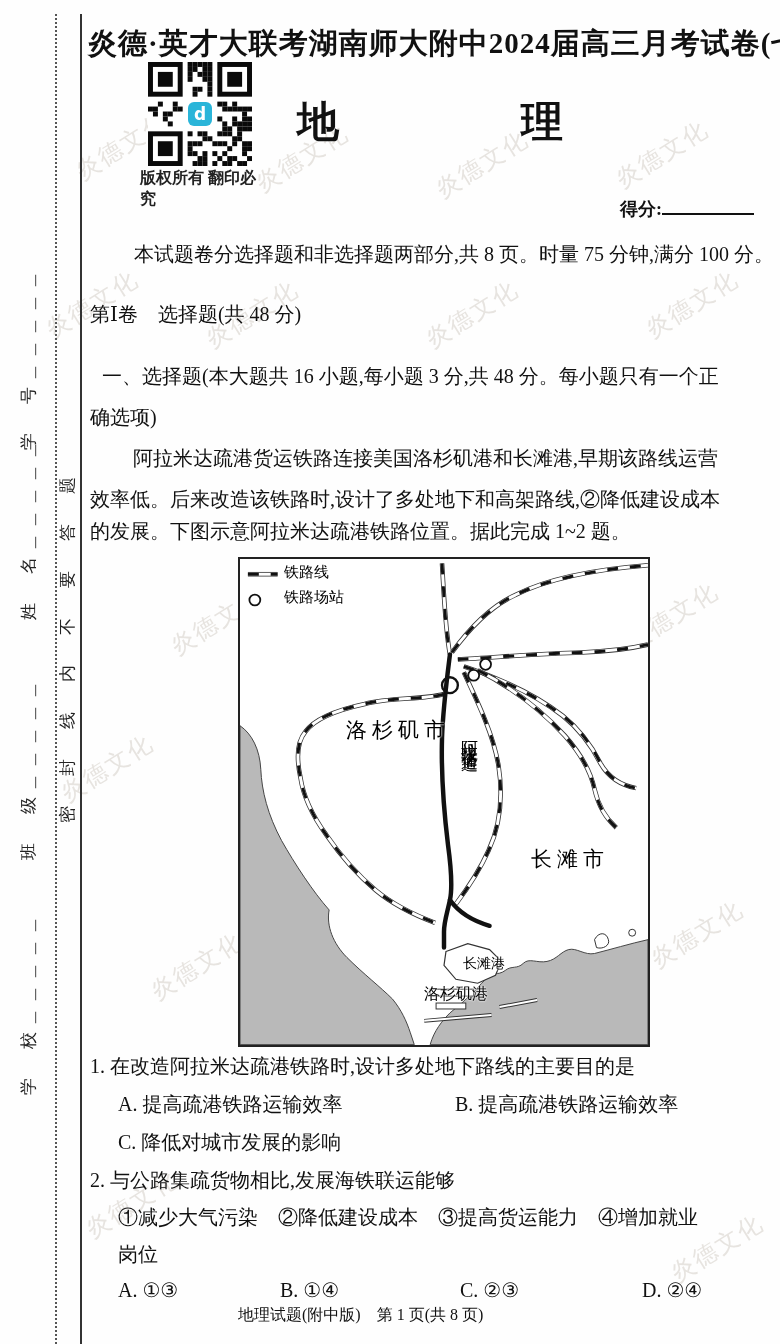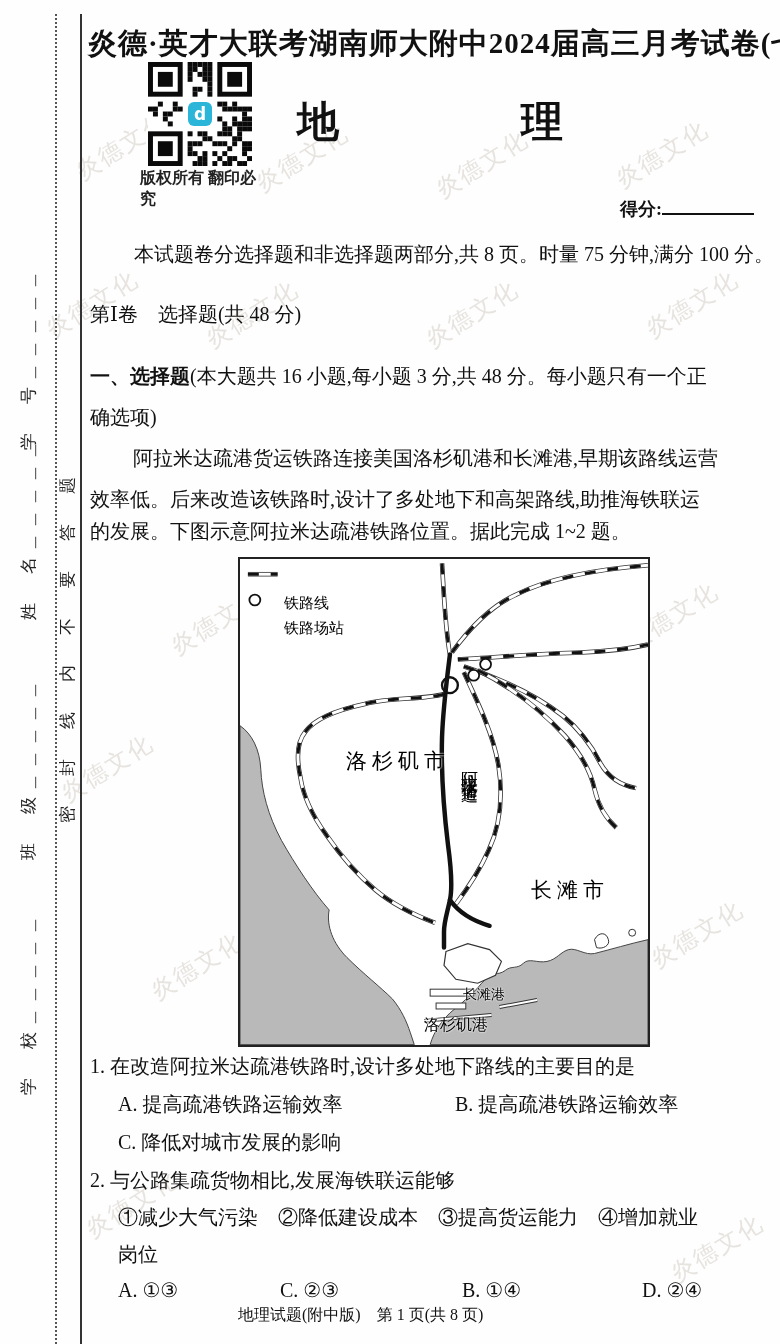--- a/index.html
+++ b/index.html
@@ -19,31 +19,31 @@
       white-space:nowrap;letter-spacing:1px;}
   .subject{left:90px;top:94px;width:680px;text-align:center;font-size:42px;font-weight:bold;
       letter-spacing:70px;text-indent:70px;}
   .qr-wrap{left:148px;top:62px;width:104px;}
   .qr-caption{left:140px;top:168px;width:120px;text-align:left;font-size:16px;font-weight:bold;color:#222;}
   .score{left:620px;top:197px;font-size:18px;font-weight:bold;}
   .score-blank{display:inline-block;width:92px;border-bottom:2px solid #111;height:16px;}
   
   .line{position:absolute;left:90px;width:684px;font-size:20px;line-height:26px;white-space:nowrap;}
   .sec-title{left:90px;top:301px;width:684px;text-align:left;font-size:20px;font-weight:normal;}
-  .b{font-weight:bold;}
+  .b{font-weight:normal;margin-left:12px;}
   .opt-row{display:flex;}
   .opt-row span{white-space:nowrap;}
   
   #map{left:238px;top:557px;width:412px;height:490px;border:2px solid #222;box-sizing:border-box;background:#fff;}
   #map svg{position:absolute;left:0;top:0;}
   .rail-case{fill:none;stroke:#333;stroke-width:4.6;}
   .rail-white{fill:none;stroke:#fff;stroke-width:3;}
   .rail-dash{fill:none;stroke:#111;stroke-width:3;stroke-dasharray:11 12;}
   .corridor{fill:none;stroke:#111;stroke-width:4.5;stroke-linecap:round;}
-  .map-label{position:absolute;white-space:nowrap;color:#000;text-shadow:0 0 2px #fff,0 0 2px #fff;margin-top:31px;}
+  .map-label{position:absolute;white-space:nowrap;color:#000;text-shadow:0 0 2px #fff,0 0 2px #fff;}
   .legend-label{font-size:15px;}
   .wm{position:absolute;font-size:24px;color:#e7e4e0;transform:rotate(-32deg);
       letter-spacing:2px;white-space:nowrap;pointer-events:none;}
   .footer{left:238px;top:1305px;font-size:16px;white-space:nowrap;}
 </style>
 </head>
 <body>
 
 <div id="page">
 
@@ -204,21 +204,21 @@
   </div>
 
   <div class="line" style="top:241px;padding-left:44px">本试题卷分选择题和非选择题两部分,共 8 页。时量 75 分钟,满分 100 分。</div>
 
   <div class="abs sec-title">第Ⅰ卷　选择题(共 48 分)</div>
 
   <div class="line" style="top:363px"><span class="b">一、选择题</span><span>(本大题共 16 小题,每小题 3 分,共 48 分。每小题只有一个正</span></div>
   <div class="line" style="top:404px">确选项)</div>
 
   <div class="line" style="top:445px;padding-left:43px">阿拉米达疏港货运铁路连接美国洛杉矶港和长滩港,早期该路线运营</div>
-  <div class="line" style="top:486px">效率低。后来改造该铁路时,设计了多处地下和高架路线,助推海铁联运</div>
+  <div class="line" style="top:486px">效率低。后来改造该铁路时,设计了多处地下和高架路线,②降低建设成本</div>
   <div class="line" style="top:518px">的发展。下图示意阿拉米达疏港铁路位置。据此完成 1~2 题。</div>
 
   <div class="abs" id="map">
     <svg width="408" height="486" viewBox="0 0 412 490">
       <defs>
         <path id="rN" d="M204,4 C206,36 207,68 212,96"></path>
         <path id="rNE" d="M214,94 C230,72 252,48 278,36 C310,20 360,10 412,6"></path>
         <path id="rE" d="M220,101 C258,99 305,95 345,94 C372,93 395,90 412,86"></path>
         <path id="rSE1" d="M226,108 C262,120 300,138 326,158 C346,174 356,190 364,206 C372,220 384,228 400,231"></path>
         <path id="rSE2" d="M240,112 C276,130 306,154 328,178 C344,196 354,214 358,232 C362,250 370,262 380,271"></path>
@@ -293,20 +293,20 @@
   </div>
   <div class="line opt-row" style="top:1129px;padding-left:28px">
     <span style="width:337px">C. 降低对城市发展的影响</span>
   </div>
 
   <div class="line" style="top:1167px">2. 与公路集疏货物相比,发展海铁联运能够</div>
   <div class="line" style="top:1204px;padding-left:28px">①减少大气污染　②降低建设成本　③提高货运能力　④增加就业</div>
   <div class="line" style="top:1241px;padding-left:28px">岗位</div>
   <div class="line opt-row" style="top:1277px;padding-left:28px">
     <span style="width:162px">A. ①③</span>
+    <span style="width:180px">B. ①④</span>
     <span style="width:182px">C. ②③</span>
-    <span style="width:180px">B. ①④</span>
     <span>D. ②④</span>
   </div>
 
   <div class="abs footer">地理试题(附中版)　第 1 页(共 8 页)</div>
 
 </div>
 
 </body></html>

